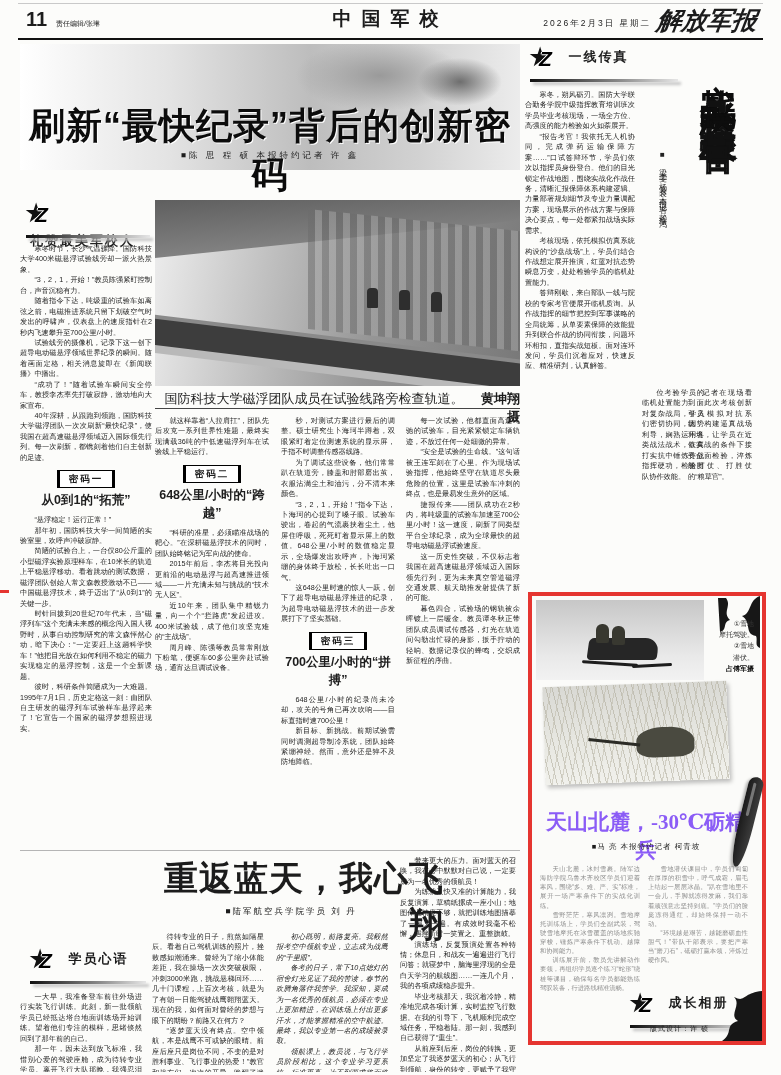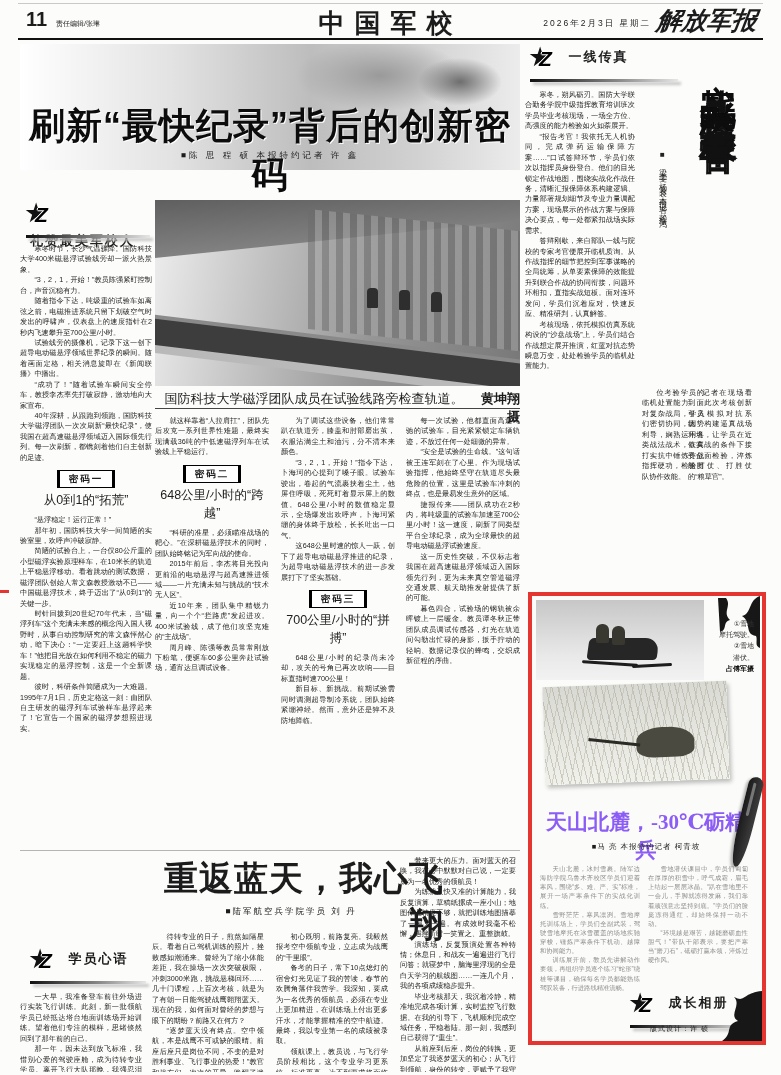--- a/index.html
+++ b/index.html
@@ -3,21 +3,21 @@
 <meta charset="utf-8">
 <style>
   html,body{margin:0;padding:0;background:#e9e9e6;}
   .page{position:relative;width:781px;height:1075px;background:#fcfcfa;margin:0 auto;overflow:hidden;
         font-family:"Liberation Sans","DejaVu Sans",sans-serif;color:#1c1c1c;}
   
   .topline{position:absolute;left:18px;right:18px;top:3px;height:1px;background:#c9c9c9;}
   .hdr-rule{position:absolute;left:18px;right:18px;top:38px;height:2px;background:#111;}
   .pagenum{position:absolute;left:26px;top:8px;font-size:20px;font-weight:700;}
   .editor{position:absolute;left:56px;top:19px;font-size:7px;color:#222;}
-  .secttl{position:absolute;left:0;right:0;top:6px;text-align:center;font-size:26px;font-weight:900;letter-spacing:10px;}
+  .secttl{position:absolute;left:0;right:0;top:6px;text-align:center;font-size:19px;font-weight:900;letter-spacing:10px;}
   .pgdate{position:absolute;right:130px;top:18px;font-size:8.5px;letter-spacing:2px;}
   .masthead{position:absolute;right:24px;top:4px;font-size:25px;font-weight:900;font-style:italic;
             font-family:"Liberation Serif","DejaVu Serif",serif;transform:skewX(-8deg);}
   
   .banner{position:absolute;left:20px;top:44px;width:500px;height:126px;
     background:
       radial-gradient(ellipse 70px 40px at 88% 30%, #6e6e6e, rgba(110,110,110,0) 60%),
       radial-gradient(ellipse 130px 55px at 72% 25%, #9a9a9a, rgba(150,150,150,0) 65%),
       linear-gradient(90deg,#ffffff 0%,#e3e3e3 30%,#bdbdbd 58%,#d2d2d2 80%,#ececec 100%);}
   .banner h1{position:absolute;left:0;right:0;top:58px;margin:0;text-align:center;
@@ -33,21 +33,21 @@
   .starz .st{font-size:27px;line-height:27px;color:#111;}
   .starz .zz{position:absolute;left:11px;top:3px;font-size:21px;font-weight:900;font-style:italic;color:#000;
              text-shadow:1px 0 0 #fff,-1px 0 0 #fff,0 1px 0 #fff,0 -1px 0 #fff;}
   .sech .t{display:inline-block;font-weight:900;font-size:13px;letter-spacing:2px;margin:4px 0 0 6px;}
   .sech .bar{position:absolute;left:2px;right:0;bottom:-4px;height:3px;
              background:linear-gradient(90deg,#111,#8a8a8a 60%,#e6e6e6);box-shadow:3px 3px 3px #c4c4c4;}
   
   .code-box{text-align:center;margin:7px 0 2px;text-indent:0;}
   .code-box .lbl{display:inline-block;border:1px solid #000;border-left-width:3px;border-right-width:3px;
                  padding:1px 9px;font-weight:700;font-size:9.5px;letter-spacing:2px;background:#fff;}
-  .code-title{font-weight:400;font-size:12.5px;text-align:center;margin:3px 0 6px;text-indent:0;}
+  .code-title{font-weight:700;font-size:12.5px;text-align:center;margin:3px 0 6px;text-indent:0;}
   
   .photo-maglev{position:absolute;left:155px;top:200px;width:365px;height:186px;overflow:hidden;
     background:linear-gradient(100deg,#efefef 0%,#c2c2c2 30%,#969696 60%,#787878 100%);}
   .photo-maglev .ceil{position:absolute;left:0;top:0;width:100%;height:58px;
     background:linear-gradient(175deg,#5f5f5f,#8a8a8a 80%,rgba(140,140,140,0));
     clip-path:polygon(0 0,100% 0,100% 35%,0 100%);}
   .photo-maglev .wall{position:absolute;right:0;top:20px;width:58%;height:120px;opacity:.55;
     background:repeating-linear-gradient(90deg,#6c6c6c 0 7px,#a3a3a3 7px 14px);
     transform:skewY(6deg);}
   .photo-maglev .track{position:absolute;left:-30px;bottom:18px;width:120%;height:26px;background:#3d3d3d;
@@ -161,20 +161,21 @@
     <div class="code-title">648公里/小时的“跨越”</div>
     <div>
         <p>“科研的准星，必须瞄准战场的靶心。”在深耕磁悬浮技术的同时，团队始终铭记为军向战的使命。</p>
         <p>2015年前后，李杰将目光投向更前沿的电动悬浮与超高速推进领域——一片充满未知与挑战的“技术无人区”。</p>
         <p>近10年来，团队集中精锐力量，向一个个“拦路虎”发起进攻。400米试验线，成了他们攻坚克难的“主战场”。</p>
         <p>周月峰、陈强等教员常常刚放下粉笔，便驱车60多公里奔赴试验场，通宵达旦调试设备。</p>
       </div>
   </div>
   <div class="col" style="left:281px;top:416px;width:114px;height:432px;">
     <div>
+        <p>秒，对测试方案进行最后的调整。硕士研究生卜海珂半蹲着，双眼紧盯着定位测速系统的显示屏，手指不时调整传感器线路。</p>
         <p>为了调试这些设备，他们常常趴在轨道旁，膝盖和肘部磨出茧，衣服沾满尘土和油污，分不清本来颜色。</p>
         <p>“3，2，1，开始！”指令下达，卜海珂的心提到了嗓子眼。试验车驶出，卷起的气流裹挟着尘土，他屏住呼吸，死死盯着显示屏上的数值。648公里/小时的数值稳定显示，全场爆发出欢呼声，卜海珂紧绷的身体终于放松，长长吐出一口气。</p>
         <p>这648公里时速的惊人一跃，创下了超导电动磁悬浮推进的纪录，为超导电动磁悬浮技术的进一步发展打下了坚实基础。</p>
       </div>
     <div class="code-box"><span class="lbl">密码三</span></div>
     <div class="code-title">700公里/小时的“拼搏”</div>
     <div>
         <p>648公里/小时的纪录尚未冷却，攻关的号角已再次吹响——目标直指时速700公里！</p>
         <p>新目标、新挑战。前期试验需同时调测超导制冷系统，团队始终紧绷神经。然而，意外还是猝不及防地降临。</p>
       </div>
@@ -192,22 +193,22 @@
 
   <div class="sech" style="left:528px;top:44px;width:150px;">
     <span class="starz"><span class="st">★</span><span class="zz">Z</span></span>
     <span class="t">一线传真</span>
     <span class="bar"></span>
   </div>
   <div class="col" style="left:525px;top:90px;width:110px;height:496px;">
     <div>
         <p>寒冬，朔风砺刃。国防大学联合勤务学院中级指挥教育培训班次学员毕业考核现场，一场全方位、高强度的能力检验如火如荼展开。</p>
         <p>“报告考官！我依托无人机协同，完成弹药运输保障方案……”口试答辩环节，学员们依次以指挥员身份登台。他们的目光锁定作战地图，围绕实战化作战任务，清晰汇报保障体系构建逻辑、力量部署规划细节及专业力量调配方案，现场展示的作战方案与保障决心要点，每一处都紧扣战场实际需求。</p>
+        <p>考核现场，依托模拟仿真系统构设的“沙盘战场”上，学员们结合作战想定展开推演，红蓝对抗态势瞬息万变，处处检验学员的临机处置能力。</p>
         <p>答辩刚歇，来自部队一线与院校的专家考官便展开临机质询。从作战指挥的细节把控到军事谋略的全局统筹，从单要素保障的效能提升到联合作战的协同衔接，问题环环相扣，直指实战短板。面对连环发问，学员们沉着应对，快速反应、精准研判，认真解答。</p>
-        <p>考核现场，依托模拟仿真系统构设的“沙盘战场”上，学员们结合作战想定展开推演，红蓝对抗态势瞬息万变，处处检验学员的临机处置能力。</p>
       </div>
   </div>
   <div class="vbyline">■梁上雯 杨袅袅 本报记者 赖瑜鸿</div>
   <div class="vhead">
     <span>实战化考核淬炼</span><span class="outline">『粮草官』</span>
   </div>
   <div class="col" style="left:642px;top:388px;width:62px;height:196px;">
     <div>
         <p>位考验学员的临机处置能力。面对复杂战局，学员们密切协同，因势利导，娴熟运用各类战法战术，在真打实抗中锤炼作战指挥硬功，检验团队协作效能。</p>
       </div>
@@ -283,21 +284,21 @@
         <p>一大早，我准备登车前往外场进行实装飞行训练。此刻，新一批领航学员已经抵达塔台地面训练场开始训练。望着他们专注的模样，思绪倏然回到了那年前的自己。</p>
         <p>那一年，因未达到放飞标准，我惜别心爱的驾驶座舱，成为待转专业学员。离开飞行大队那晚，我强忍泪水，默默收拾行囊。战友紧紧抱住我，与我击掌相约：“你很优秀，也很坚强……无论在哪里，都会发光！”我用力回应，心中五味杂陈。</p>
       </div>
   </div>
   <div class="col" style="left:152px;top:932px;width:112px;height:140px;">
     <div>
         <p>待转专业的日子，煎熬如隔星辰。看着自己驾机训练的照片，挫败感如潮涌来。曾经为了缩小体能差距，我在操场一次次突破极限，冲刺3000米跑，挑战悬梯回环……几十门课程，上百次考核，就是为了有朝一日能驾驶战鹰翱翔蓝天。现在的我，如何面对曾经的梦想与眼下的期盼？前路又在何方？</p>
         <p>“逐梦蓝天没有终点。空中领航，本是战鹰不可或缺的眼睛。前座后座只是岗位不同，不变的是对胜利事业、飞行事业的热爱！”教官和战友们一次次的开导，唤醒了迷茫中的我。告别驾驶杆，我依然可以用另一种方式，将梦想延伸在战鹰的航线上。</p>
       </div>
   </div>
-  <div class="col" style="left:276px;top:932px;width:112px;height:140px;">
+  <div class="col" style="left:276px;top:932px;width:112px;height:140px;font-style:italic;">
     <div>
         <p>初心既明，前路复亮。我毅然报考空中领航专业，立志成为战鹰的“千里眼”。</p>
         <p>备考的日子，常下10点熄灯的宿舍灯光见证了我的苦读，春节的欢腾角落伴我苦学。我深知，要成为一名优秀的领航员，必须在专业上更加精进，在训练场上付出更多汗水，才能掌握精准的空中航迹。最终，我以专业第一名的成绩被录取。</p>
         <p>领航课上，教员说，与飞行学员阶段相比，这个专业学习更系统，标准更高，达不到要求将面临再次停飞。那段日子里，我一睁眼就是繁复的航理课程，不间断的模拟机训练，每天都在忙碌中度过，一把尺、一支笔如影随形。然而，第一次摸底考试便给我泼了盆冷水——5项计算速度达标但准确率不高。</p>
       </div>
   </div>
   <div class="col" style="left:400px;top:856px;width:116px;height:216px;">
     <div>
         <p>带来更大的压力。面对蓝天的召唤，我在心中默默对自己说，一定要成为一名优秀的领航员！</p>
         <p>为练就又快又准的计算能力，我反复演算，草稿纸摞成一座小山；地图作业精度不够，就把训练地图描摹了一遍又一遍。有成效时我毫不松懈，遇挫折时一笑置之、重整旗鼓。</p>

